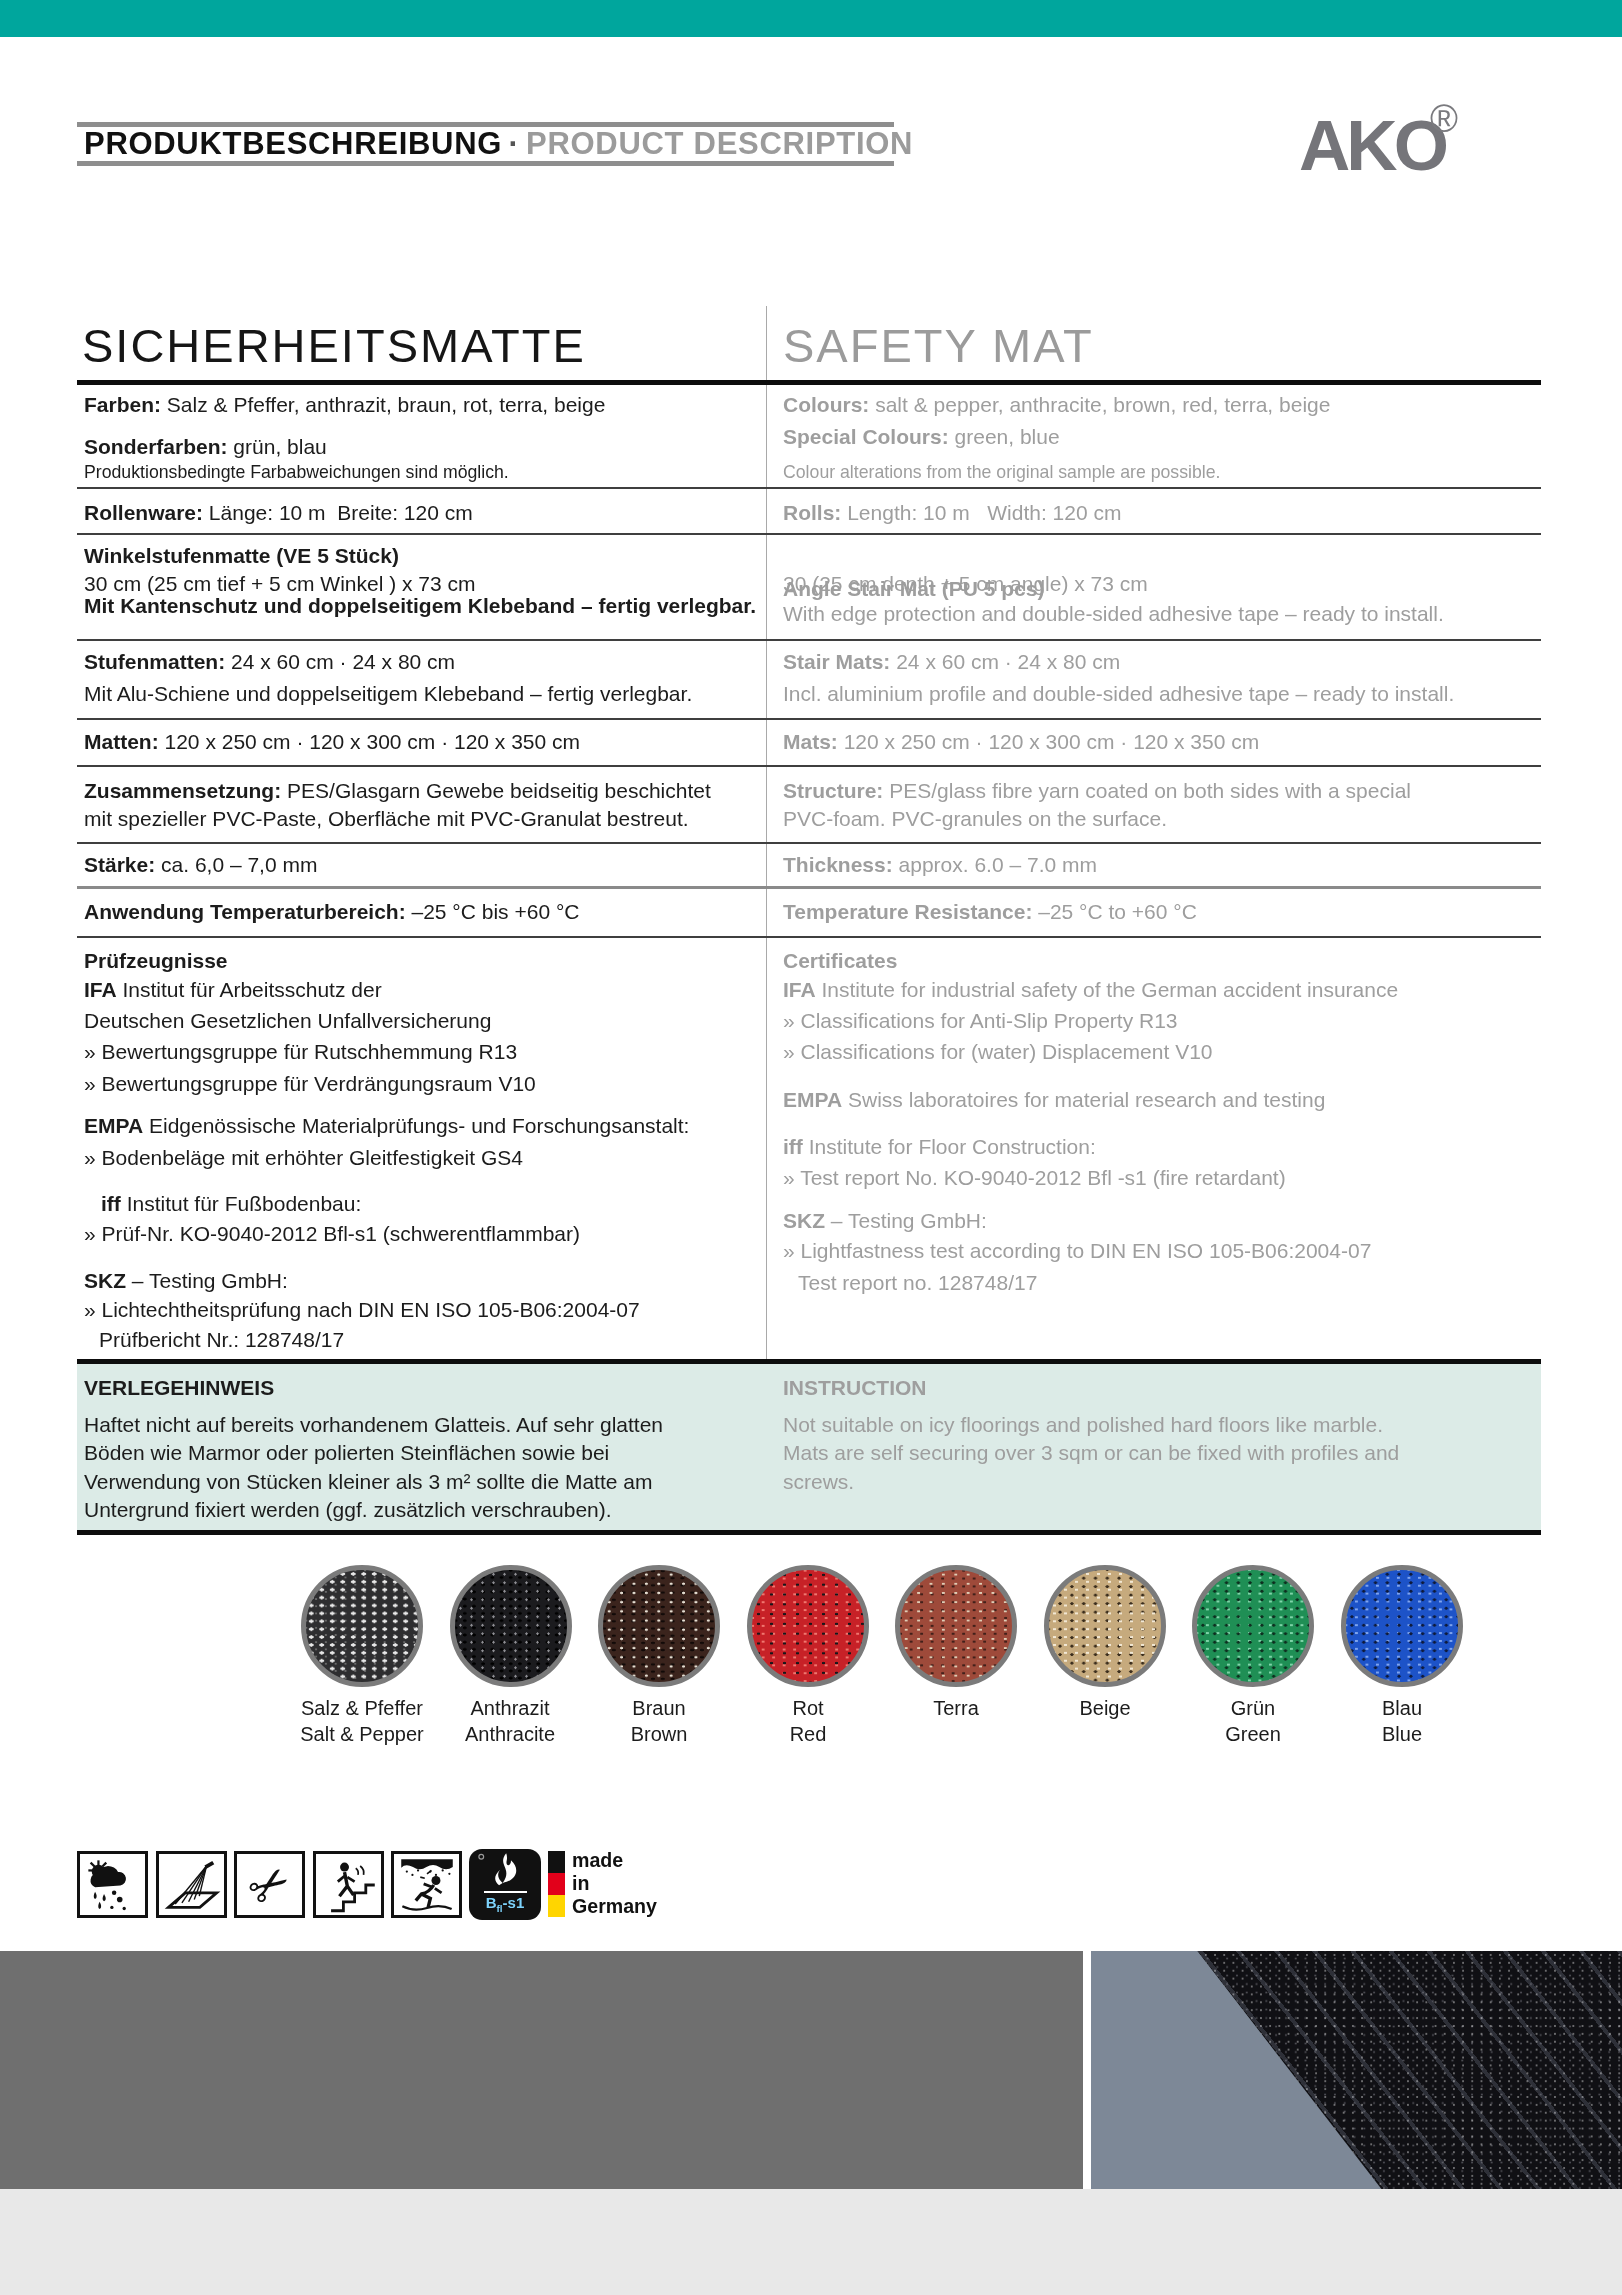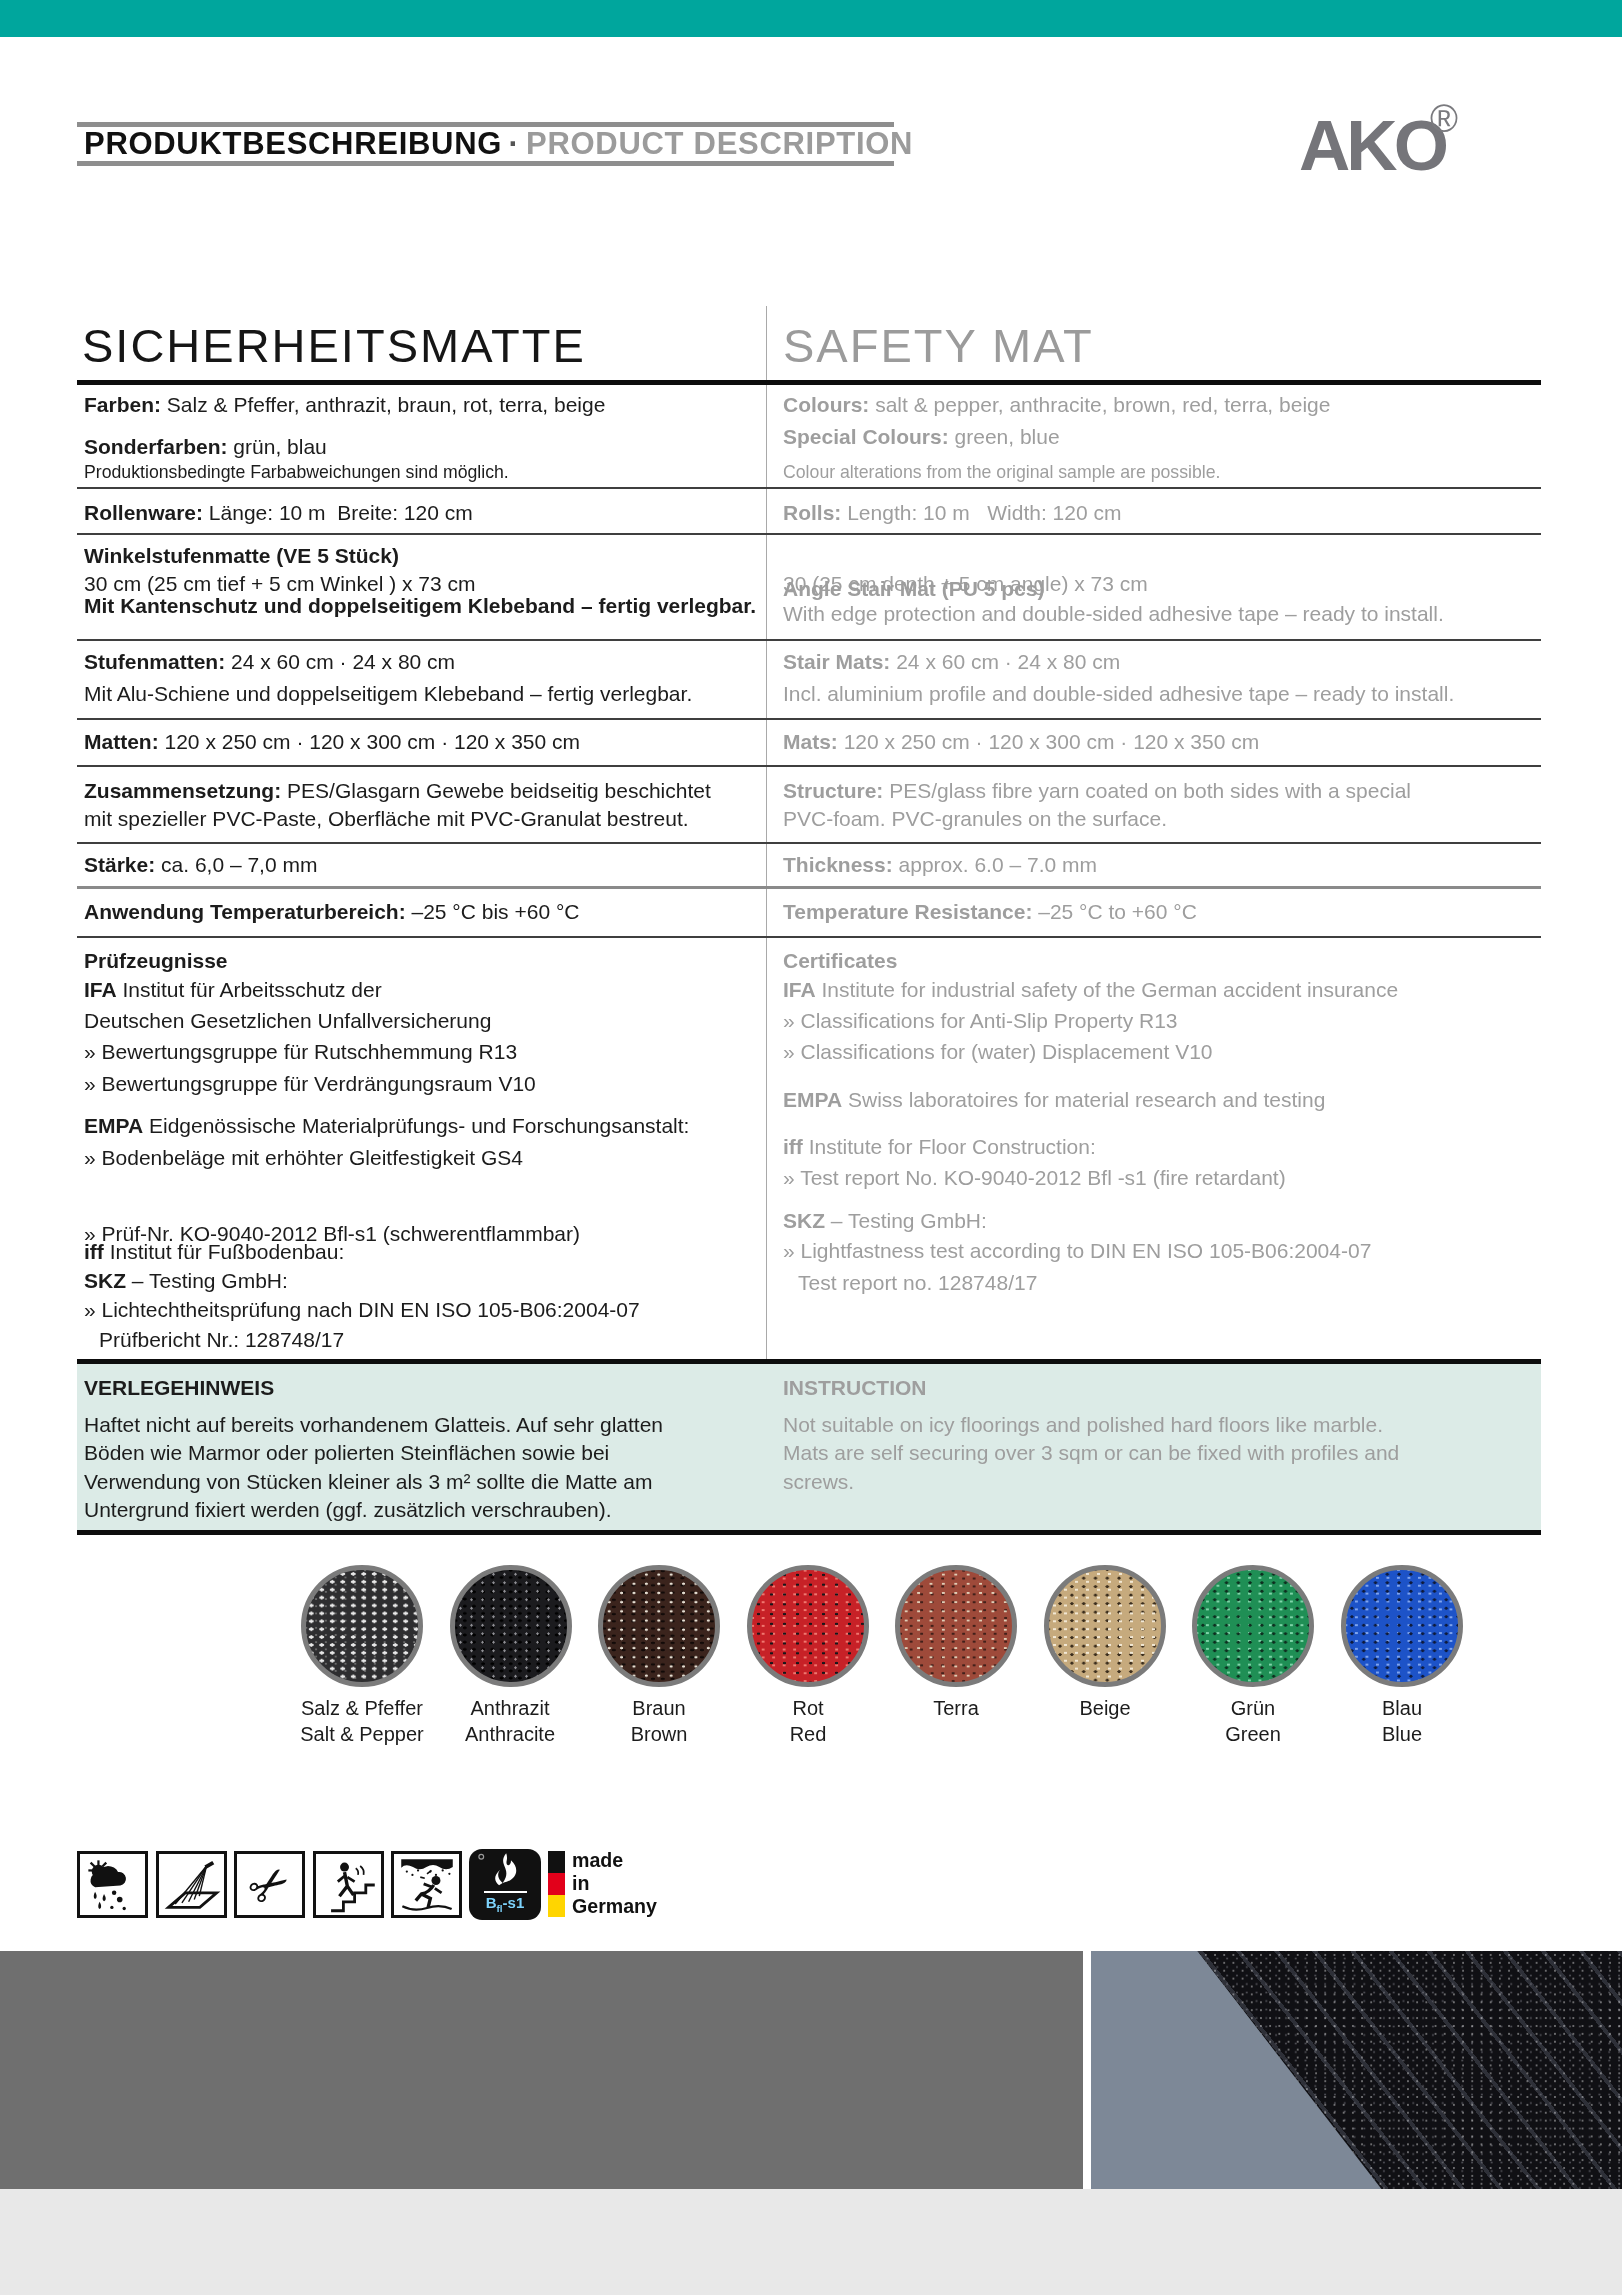--- a/index.html
+++ b/index.html
@@ -148,21 +148,21 @@
   <div class="ln en" style="left:783px;top:898px;"><b>Temperature Resistance:</b><span> –25 °C to +60 °C</span></div>
   <div class="sep" style="top:936px;"></div>
 
   <div class="ln" style="left:84px;top:947px;"><b>Prüfzeugnisse</b></div>
   <div class="ln" style="left:84px;top:976px;"><b>IFA</b><span> Institut für Arbeitsschutz der</span></div>
   <div class="ln" style="left:84px;top:1007px;"><span>Deutschen Gesetzlichen Unfallversicherung</span></div>
   <div class="ln" style="left:84px;top:1038px;"><span>» Bewertungsgruppe für Rutschhemmung R13</span></div>
   <div class="ln" style="left:84px;top:1070px;"><span>» Bewertungsgruppe für Verdrängungsraum V10</span></div>
   <div class="ln" style="left:84px;top:1112px;"><b>EMPA</b><span> Eidgenössische Materialprüfungs- und Forschungsanstalt:</span></div>
   <div class="ln" style="left:84px;top:1144px;"><span>» Bodenbeläge mit erhöhter Gleitfestigkeit GS4</span></div>
-  <div class="ln" style="left:84px;top:1190px;margin-top:48px;"><b>iff</b><span> Institut für Fußbodenbau:</span></div>
+  <div class="ln" style="left:101px;top:1190px;"><b>iff</b><span> Institut für Fußbodenbau:</span></div>
   <div class="ln" style="left:84px;top:1220px;"><span>» Prüf-Nr. KO-9040-2012 Bfl-s1 (schwerentflammbar)</span></div>
   <div class="ln" style="left:84px;top:1267px;"><b>SKZ</b><span> – Testing GmbH:</span></div>
   <div class="ln" style="left:84px;top:1296px;"><span>» Lichtechtheitsprüfung nach DIN EN ISO 105-B06:2004-07</span></div>
   <div class="ln" style="left:99px;top:1326px;"><span>Prüfbericht Nr.: 128748/17</span></div>
 
   <div class="ln en" style="left:783px;top:947px;"><b>Certificates</b></div>
   <div class="ln en" style="left:783px;top:976px;"><b>IFA</b><span> Institute for industrial safety of the German accident insurance</span></div>
   <div class="ln en" style="left:783px;top:1007px;"><span>» Classifications for Anti-Slip Property R13</span></div>
   <div class="ln en" style="left:783px;top:1038px;"><span>» Classifications for (water) Displacement V10</span></div>
   <div class="ln en" style="left:783px;top:1086px;"><b>EMPA</b><span> Swiss laboratoires for material research and testing</span></div>

